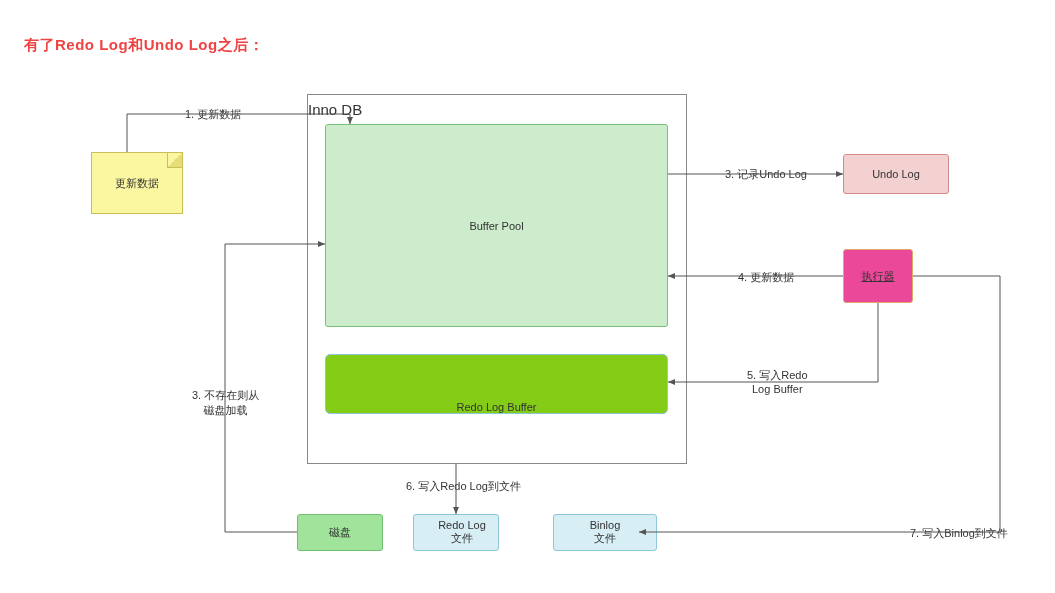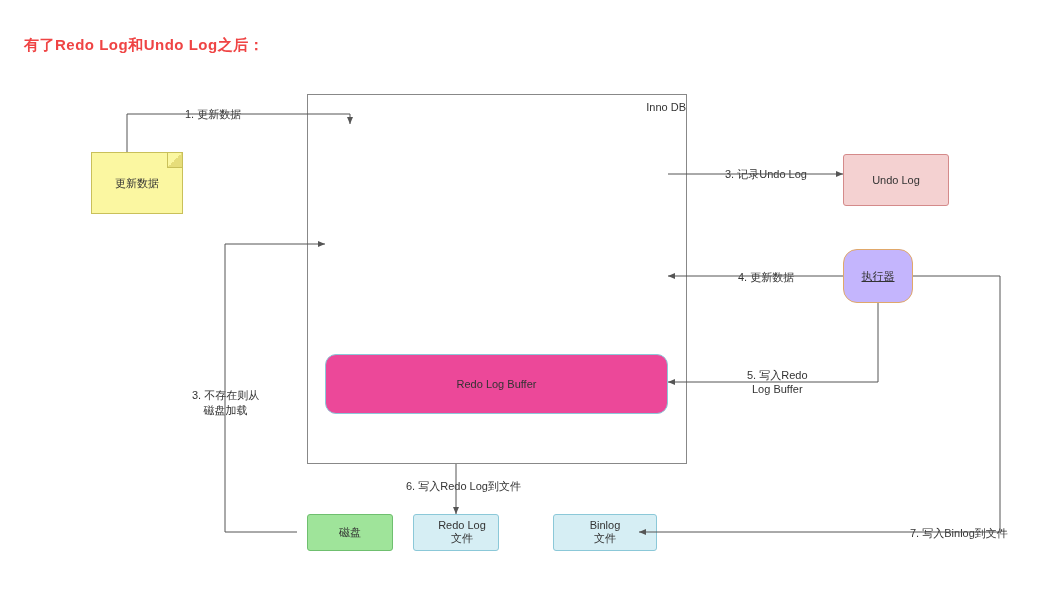--- a/index.html
+++ b/index.html
@@ -3,25 +3,25 @@
 <meta charset="utf-8">
 <style>
   html,body{margin:0;padding:0;font-family:-apple-system,"Helvetica Neue",Arial,"PingFang SC","Microsoft YaHei",sans-serif;background:#fff;}
   .page{position:relative;width:1055px;height:593px;}
   .title{position:absolute;left:24px;top:36px;font-size:15px;font-weight:700;color:#ef4444;letter-spacing:.5px;}
   .canvas{position:absolute;left:0;top:74px;width:1050px;height:510px;}
   .box{position:absolute;box-sizing:border-box;display:flex;align-items:center;justify-content:center;text-align:center;font-size:11px;color:#333;}
   .note{border:1px solid #c9c05a;background:#fbf7a1;}
   .note .fold{position:absolute;top:0;right:0;width:14px;height:14px;background:linear-gradient(135deg,transparent 0 50%,#e6dd7a 50% 100%);border-left:1px solid #c9c05a;border-bottom:1px solid #c9c05a;}
   .innodb{border:1px solid #888;background:transparent;}
-  .innodb-label{position:absolute;top:6px;left:0;width:100%;text-align:right;font-size:11px;color:#333;}
+  .innodb-label{position:absolute;top:6px;left:0;width:100%;text-align:left;font-size:15px;color:#333;}
   .bufferpool{border:1px solid #7bbf7b;background:#cdeccc;border-radius:3px;}
-  .redobuf{border:1px solid #8bc8d8;background:#ec4899;border-radius:11px;}
+  .redobuf{border:1px solid #8bc8d8;background:#84cc16;border-radius:5px;align-items:flex-end;}
   .undolog{border:1px solid #d48a8a;background:#f4d1d1;border-radius:3px;}
-  .executor{border:1px solid #e0a86a;background:#c4b5fd;border-radius:14px;text-decoration:underline;}
+  .executor{border:1px solid #e0a86a;background:#ec4899;border-radius:3px;text-decoration:underline;}
   .disk{border:1px solid #6fbf6f;background:#9fe49a;border-radius:3px;}
   .redofile{border:1px solid #8bc8d8;background:#d6eef4;border-radius:3px;padding-left:12px;}
   .binlog{border:1px solid #8bc8d8;background:#d6eef4;border-radius:3px;}
   .lbl{position:absolute;font-size:11px;color:#333;background:#fff;padding:0 3px;white-space:pre;text-align:center;}
   svg{position:absolute;left:0;top:0;overflow:visible;}
   .arrow{stroke:#555;stroke-width:1;fill:none;}
   .ah{fill:#555;}
 </style>
 </head>
 <body>
@@ -33,34 +33,37 @@
 
     <div class="box innodb" style="left:307px;top:20px;width:380px;height:370px;align-items:flex-start;">
       <div class="innodb-label">Inno DB</div>
     </div>
 
     <div class="box note" style="left:91px;top:78px;width:92px;height:62px;">
       <span>更新数据</span>
       <div class="fold"></div>
     </div>
 
+    <div class="box bufferpool" style="left:325px;top:50px;width:343px;height:203px;">
+      <span>Buffer Pool</span>
+    </div>
 
     <div class="box redobuf" style="left:325px;top:280px;width:343px;height:60px;">
       <span>Redo Log Buffer</span>
     </div>
 
-    <div class="box undolog" style="left:843px;top:80px;width:106px;height:52px;">
+    <div class="box undolog" style="left:843px;top:80px;width:106px;height:40px;">
       <span>Undo Log</span>
     </div>
 
     <div class="box executor" style="left:843px;top:175px;width:70px;height:54px;">
       <span>执行器</span>
     </div>
 
-    <div class="box disk" style="left:307px;top:440px;width:86px;height:37px;">
+    <div class="box disk" style="left:297px;top:440px;width:86px;height:37px;">
       <span>磁盘</span>
     </div>
 
     <div class="box redofile" style="left:413px;top:440px;width:86px;height:37px;white-space:pre;">
       <span>Redo Log
 文件</span>
     </div>
 
     <div class="box binlog" style="left:553px;top:440px;width:104px;height:37px;white-space:pre;">
       <span>Binlog

